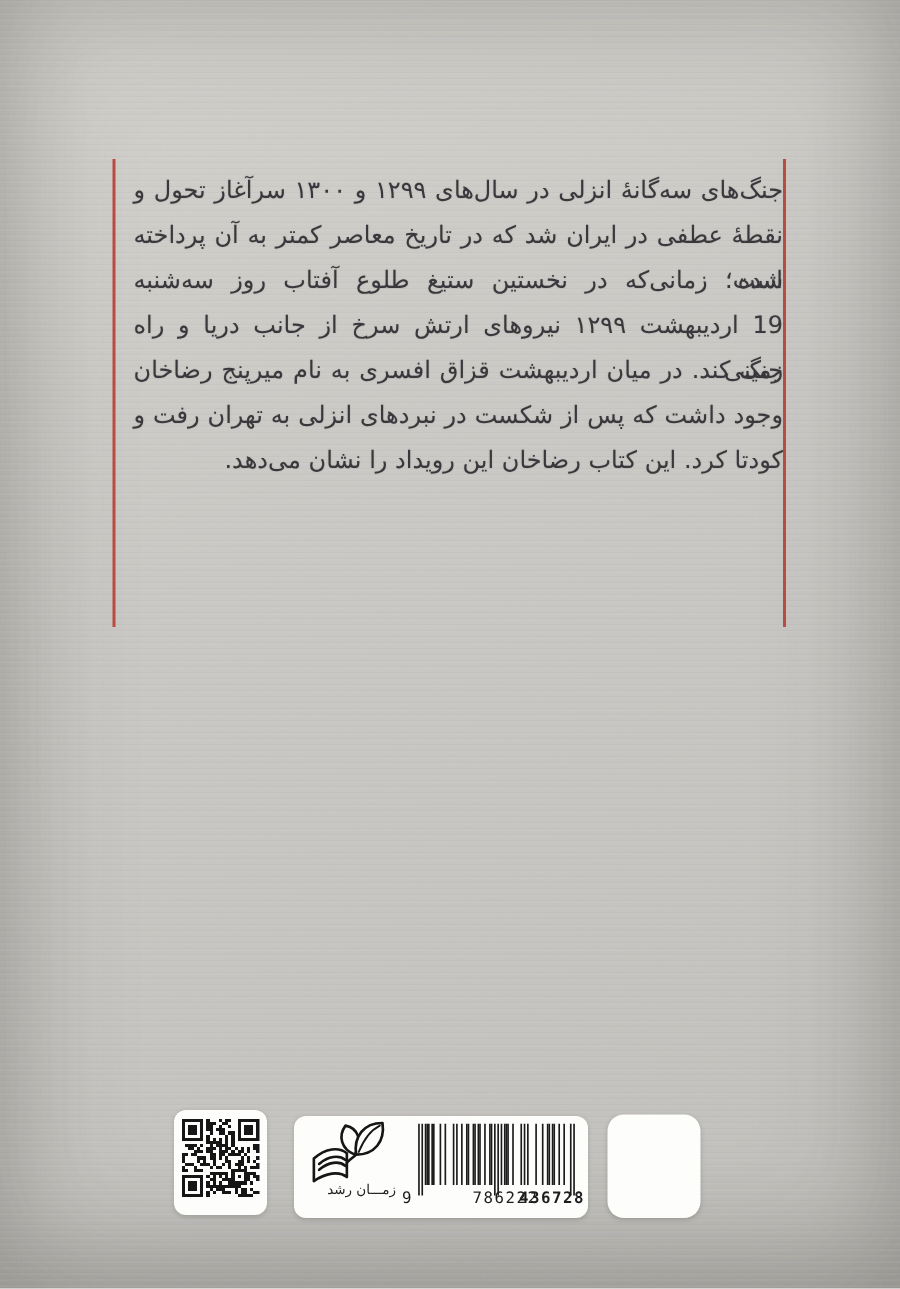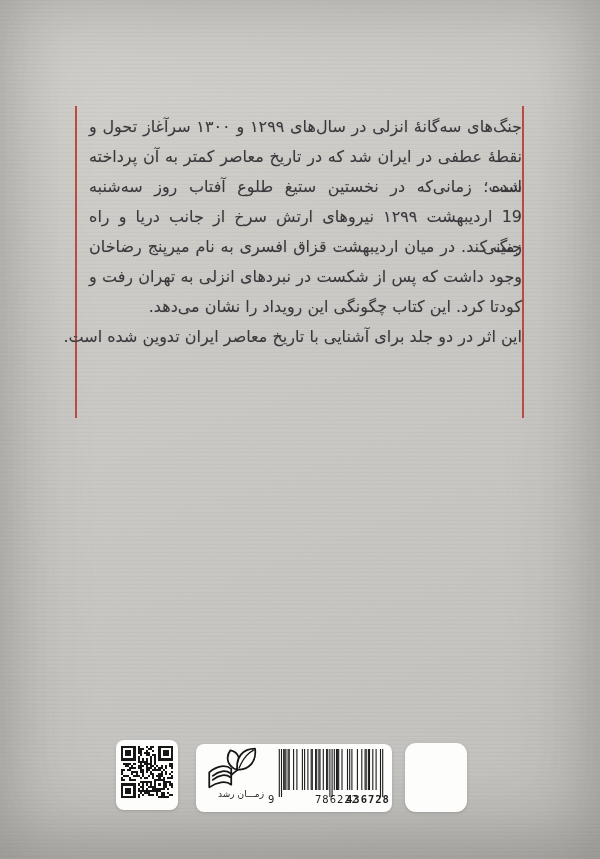--- a/index.html
+++ b/index.html
@@ -63,22 +63,21 @@
   </svg>
   <div class="fibers"></div>
 
   <div class="summary">
     <div class="line just">جنگ‌های سه‌گانهٔ انزلی در سال‌های ۱۲۹۹ و ۱۳۰۰ سرآغاز تحول و</div>
     <div class="line just">نقطهٔ عطفی در ایران شد که در تاریخ معاصر کمتر به آن پرداخته شده</div>
     <div class="line just">است؛ زمانی‌که در نخستین ستیغ طلوع آفتاب روز سه‌شنبه</div>
     <div class="line just">19 اردیبهشت ۱۲۹۹ نیروهای ارتش سرخ از جانب دریا و راه زمینی</div>
     <div class="line just">جنگ کند. در میان اردیبهشت قزاق افسری به نام میرپنج رضاخان</div>
     <div class="line just">وجود داشت که پس از شکست در نبردهای انزلی به تهران رفت و</div>
-    <div class="line start">کودتا کرد. این کتاب چگونگی این رویداد را نشان می‌دهد.</div>
-    <div class="line start">این اثر در دو جلد برای آشنایی با تاریخ معاصر ایران تدوین شده است.</div>
+    <div class="line start">کودتا کرد. این کتاب رضاخان این رویداد را نشان می‌دهد.</div>
   </div>
 
   <div class="sticker qr-sticker">
     <svg id="qr" width="52" height="52" viewBox="0 0 25 25" shape-rendering="crispEdges">
         <rect width="25" height="25" fill="#fdfdfc"></rect>
         <rect x="0" y="0" width="1" height="1" fill="#161616"></rect>
         <rect x="1" y="0" width="1" height="1" fill="#161616"></rect>
         <rect x="2" y="0" width="1" height="1" fill="#161616"></rect>
         <rect x="3" y="0" width="1" height="1" fill="#161616"></rect>
         <rect x="4" y="0" width="1" height="1" fill="#161616"></rect>

